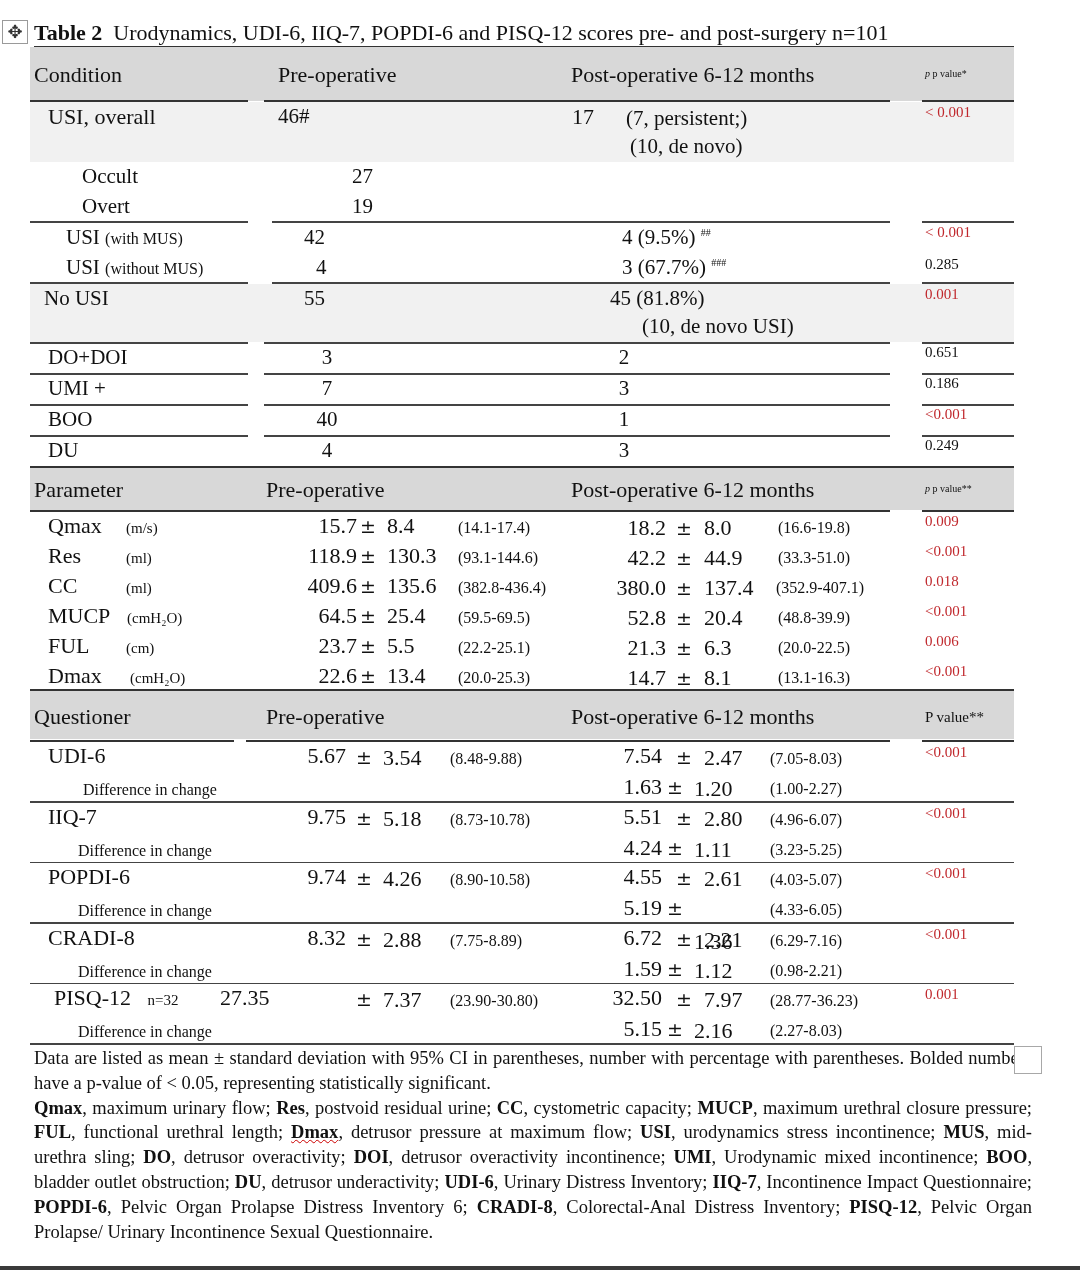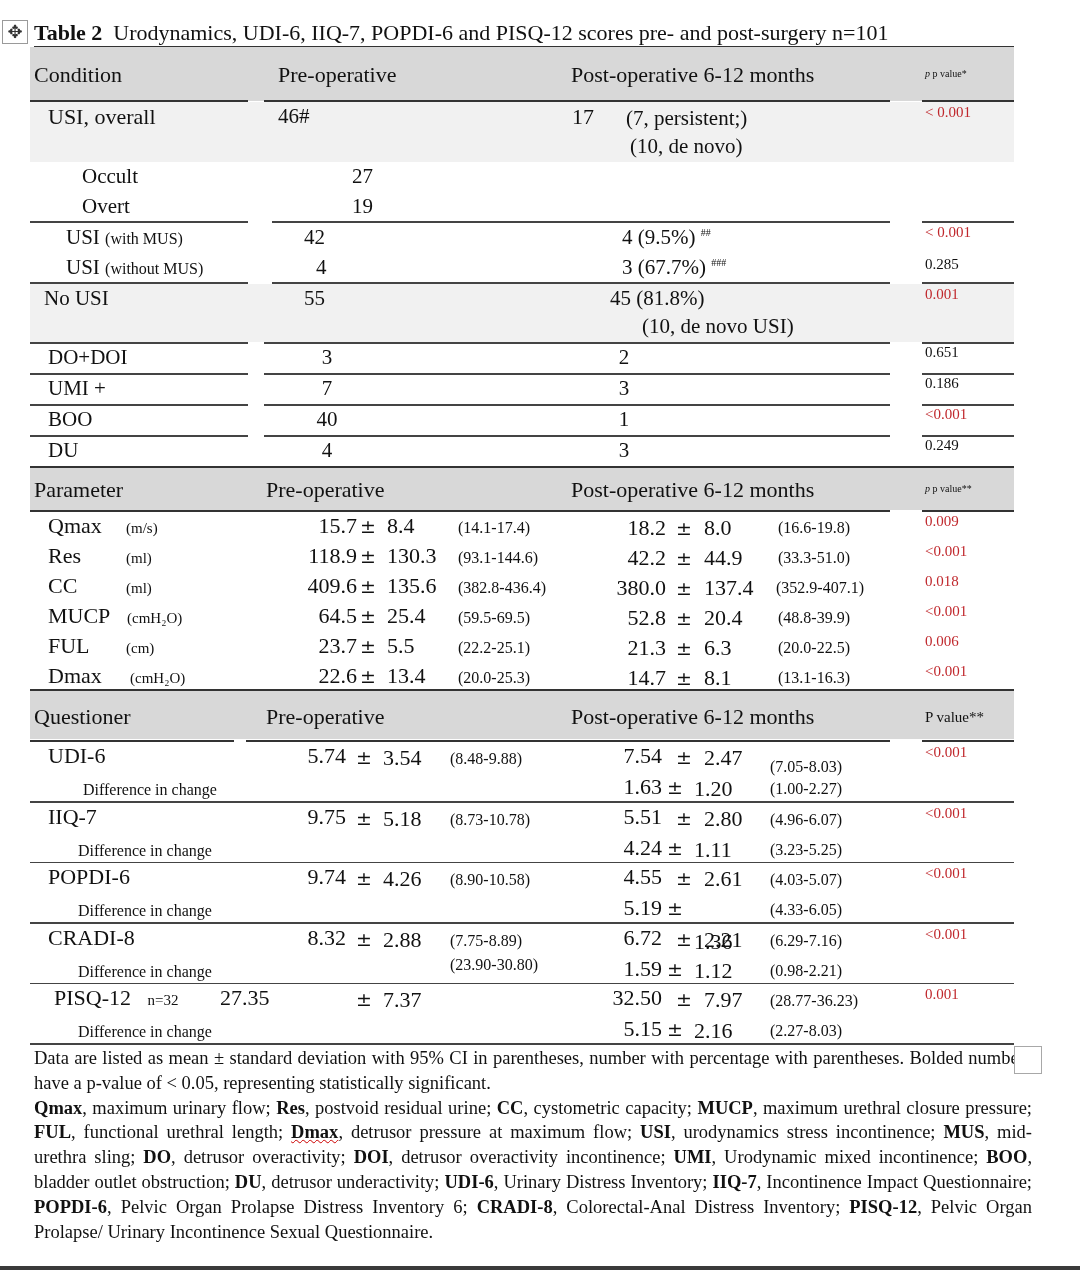--- a/index.html
+++ b/index.html
@@ -239,28 +239,28 @@
 <div class="abs t22" style="left:266px; top:704px;">Pre-operative</div>
 <div class="abs t22" style="left:571px; top:704px;">Post-operative 6-12 months</div>
 <div class="abs t15" style="left:925px; top:709px;">P value**</div>
 <div class="hline" style="left:30px; top:740px; width:204px;"></div>
 <div class="hline" style="left:246px; top:740px; width:644px;"></div>
 <div class="hline" style="left:922px; top:740px; width:92px;"></div>
 
 <div id="s3rows">
       <div>
         <div class="abs t22" style="left:48px; top:743px;"><span>UDI-6</span></div>
-        <div class="abs t22" style="left:220px; top:743px; width:126px; text-align:right;">5.74</div>
+        <div class="abs t22" style="left:220px; top:743px; width:126px; text-align:right;">5.67</div>
         <div class="abs pm" style="left:353px; top:746px; width:22px; text-align:center;">±</div>
         <div class="abs t22" style="left:383px; top:745px;">3.54</div>
         <div class="abs t16" style="left:450px; top:750px;">(8.48-9.88)</div>
         <div class="abs t22" style="left:560px; top:743px; width:102px; text-align:right;">7.54</div>
         <div class="abs pm" style="left:673px; top:746px; width:22px; text-align:center;">±</div>
         <div class="abs t22" style="left:704px; top:745px;">2.47</div>
-        <div class="abs t16" style="left:770px; top:750px;margin-top:8px;">(7.05-8.03)</div>
+        <div class="abs t16" style="left:770px; top:750px;">(7.05-8.03)</div>
         <div class="abs t15 red" style="left:925px; top:744px;">&lt;0.001</div>
       </div>
       <div>
         <div class="abs t16" style="left:83px; top:781px;">Difference in change</div>
         <div class="abs t22" style="left:560px; top:774px; width:102px; text-align:right;">1.63</div>
         <div class="abs pm" style="left:664px; top:776px; width:22px; text-align:center;">±</div>
         <div class="abs t22" style="left:694px; top:776px;">1.20</div>
         <div class="abs t16" style="left:770px; top:780px;">(1.00-2.27)</div>
       </div>
       <div class="hline thin" style="left:30px; top:801px; width:984px;"></div>
@@ -322,21 +322,21 @@
         <div class="abs pm" style="left:664px; top:957.5px; width:22px; text-align:center;">±</div>
         <div class="abs t22" style="left:694px; top:957.5px;">1.12</div>
         <div class="abs t16" style="left:770px; top:961.5px;">(0.98-2.21)</div>
       </div>
       <div class="hline thin" style="left:30px; top:982.5px; width:984px;"></div>
       <div>
         <div class="abs t22" style="left:48px; top:985px;margin-left:6px;"><span>PISQ-12</span>&nbsp;&nbsp;&nbsp;<span class="t15">n=32</span></div>
         <div class="abs t22" style="left:220px; top:985px; width:126px; text-align:left;">27.35</div>
         <div class="abs pm" style="left:353px; top:988px; width:22px; text-align:center;">±</div>
         <div class="abs t22" style="left:383px; top:987px;">7.37</div>
-        <div class="abs t16" style="left:450px; top:956px;">(23.90-30.80)</div>
+        <div class="abs t16" style="left:450px; top:992px;">(23.90-30.80)</div>
         <div class="abs t22" style="left:560px; top:985px; width:102px; text-align:right;">32.50</div>
         <div class="abs pm" style="left:673px; top:988px; width:22px; text-align:center;">±</div>
         <div class="abs t22" style="left:704px; top:987px;">7.97</div>
         <div class="abs t16" style="left:770px; top:992px;">(28.77-36.23)</div>
         <div class="abs t15 red" style="left:925px; top:986px;">0.001</div>
       </div>
       <div>
         <div class="abs t16" style="left:78px; top:1023px;">Difference in change</div>
         <div class="abs t22" style="left:560px; top:1016px; width:102px; text-align:right;">5.15</div>
         <div class="abs pm" style="left:664px; top:1018px; width:22px; text-align:center;">±</div>

